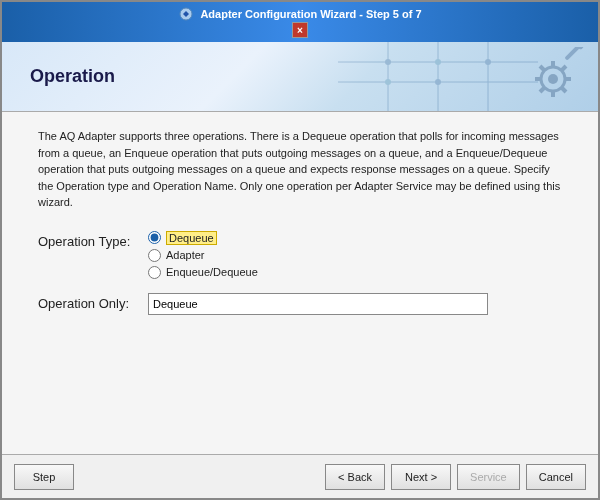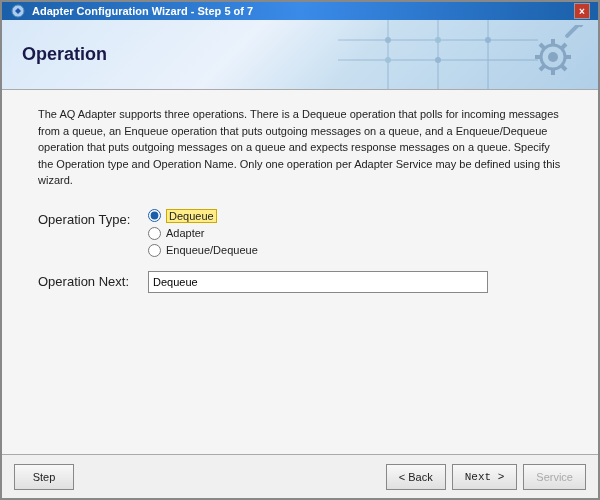--- a/index.html
+++ b/index.html
@@ -19,22 +19,23 @@
       display: flex;
       flex-direction: column;
     }
     .title-bar {
       background: linear-gradient(to right, #1a5fa8, #3a8ae8, #1a5fa8);
       color: white;
       padding: 4px 8px;
       display: flex;
       align-items: center;
       justify-content: space-between;
-      height: 18px;
-      flex-shrink: 0;
+      height: 40px;
+      flex-shrink: 0;
+      flex-direction: column;
     }
     .title-bar-left {
       display: flex;
       align-items: center;
       gap: 6px;
     }
     .title-bar-icon {
       width: 16px;
       height: 16px;
     }
@@ -55,21 +56,21 @@
       cursor: pointer;
       font-weight: bold;
     }
     .header-banner {
       background: linear-gradient(135deg, #d8e8f8 0%, #eaf2fc 40%, #c8dff0 60%, #b0cfe8 100%);
       height: 70px;
       flex-shrink: 0;
       display: flex;
       align-items: center;
       justify-content: space-between;
-      padding: 0 20px;
+      padding: 0 28px;
       border-bottom: 1px solid #aaa;
       position: relative;
       overflow: hidden;
     }
     .header-title {
       font-size: 18px;
       font-weight: bold;
       color: #1a1a4a;
     }
     .header-gear {
@@ -169,21 +170,20 @@
       cursor: pointer;
       min-width: 60px;
       color: #222;
     }
     .btn-disabled {
       color: #aaa;
       cursor: default;
     }
     .btn-next {
       font-weight: normal;
-      font-family: Liberation Mono, monospace;
     }
   </style>
 </head>
 <body>
 
 <div class="window">
 
   <div class="title-bar">
     <div class="title-bar-left">
       <svg class="title-bar-icon" viewBox="0 0 16 16">
@@ -251,28 +251,29 @@
           <label for="radio-enqueue">Adapter</label>
         </div>
         <div class="radio-item">
           <input type="radio" class="radio-input" name="optype" id="radio-enqueue-dequeue" style="">
           <label for="radio-enqueue-dequeue">Enqueue/Dequeue</label>
         </div>
       </div>
     </div>
 
     <div class="form-row">
-      <label class="form-label">Operation Next:</label>
+      <label class="form-label">Operation Only:</label>
       <input type="text" class="text-input" value="Dequeue" style="">
     </div>
   </div>
 
   <div class="footer">
     <div class="footer-left">
       <button class="btn">Step</button>
     </div>
     <div class="footer-right">
       <button class="btn">&lt; Back</button>
       <button class="btn btn-next">Next &gt;</button>
       <button class="btn btn-disabled" disabled="">Service</button>
+      <button class="btn">Cancel</button>
     </div>
   </div>
 </div>
 
 </body></html>

